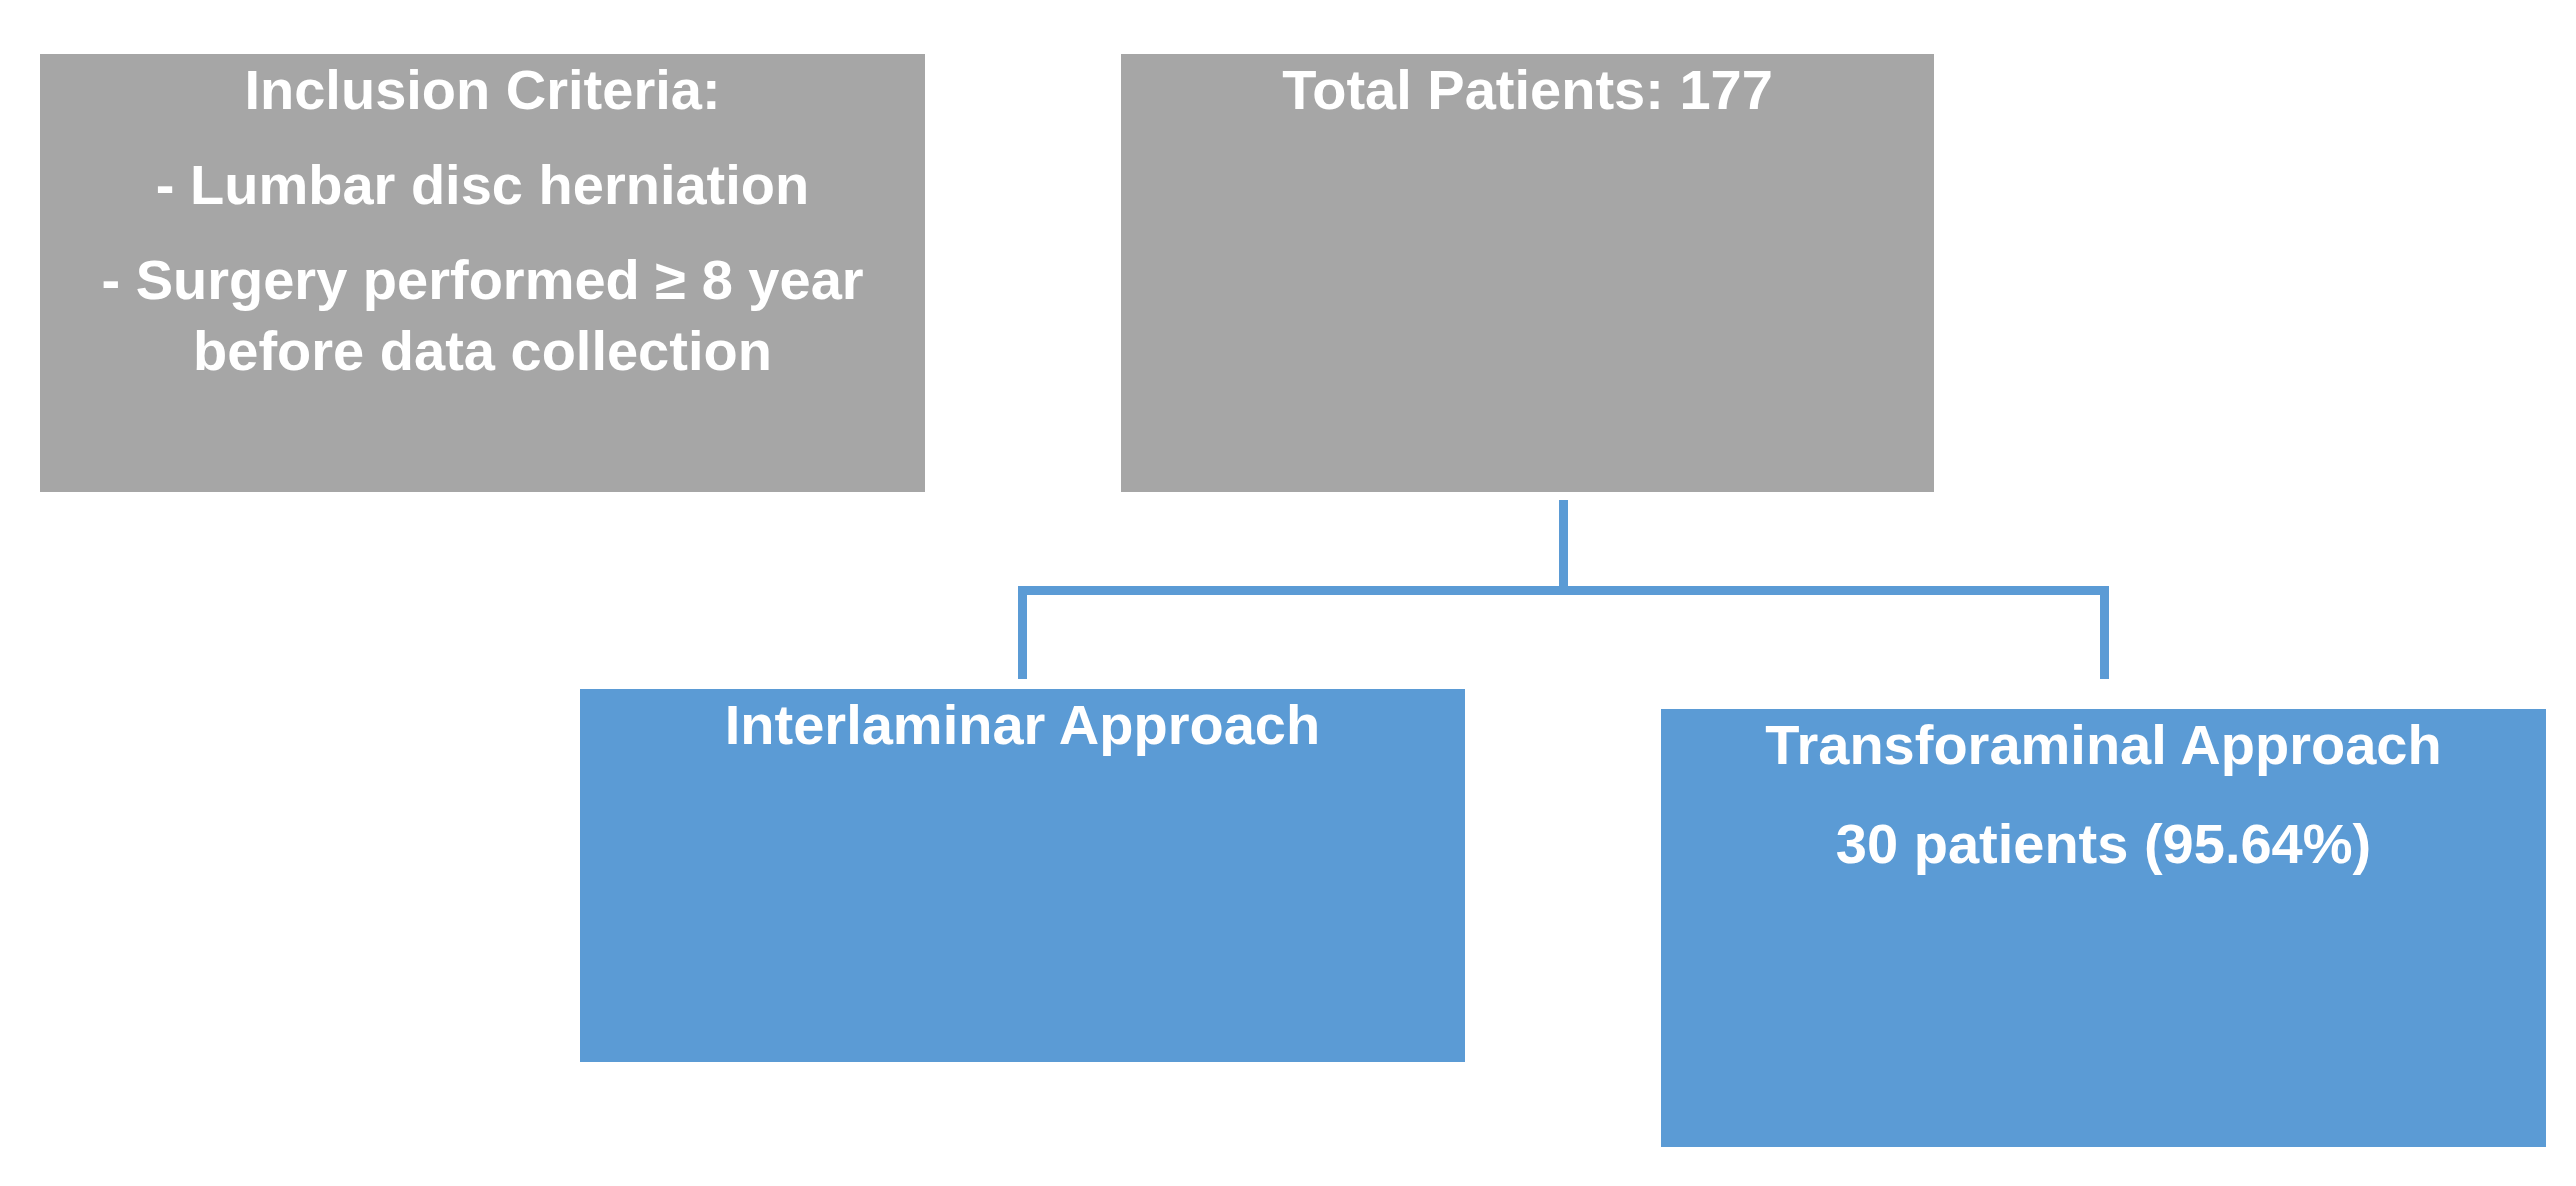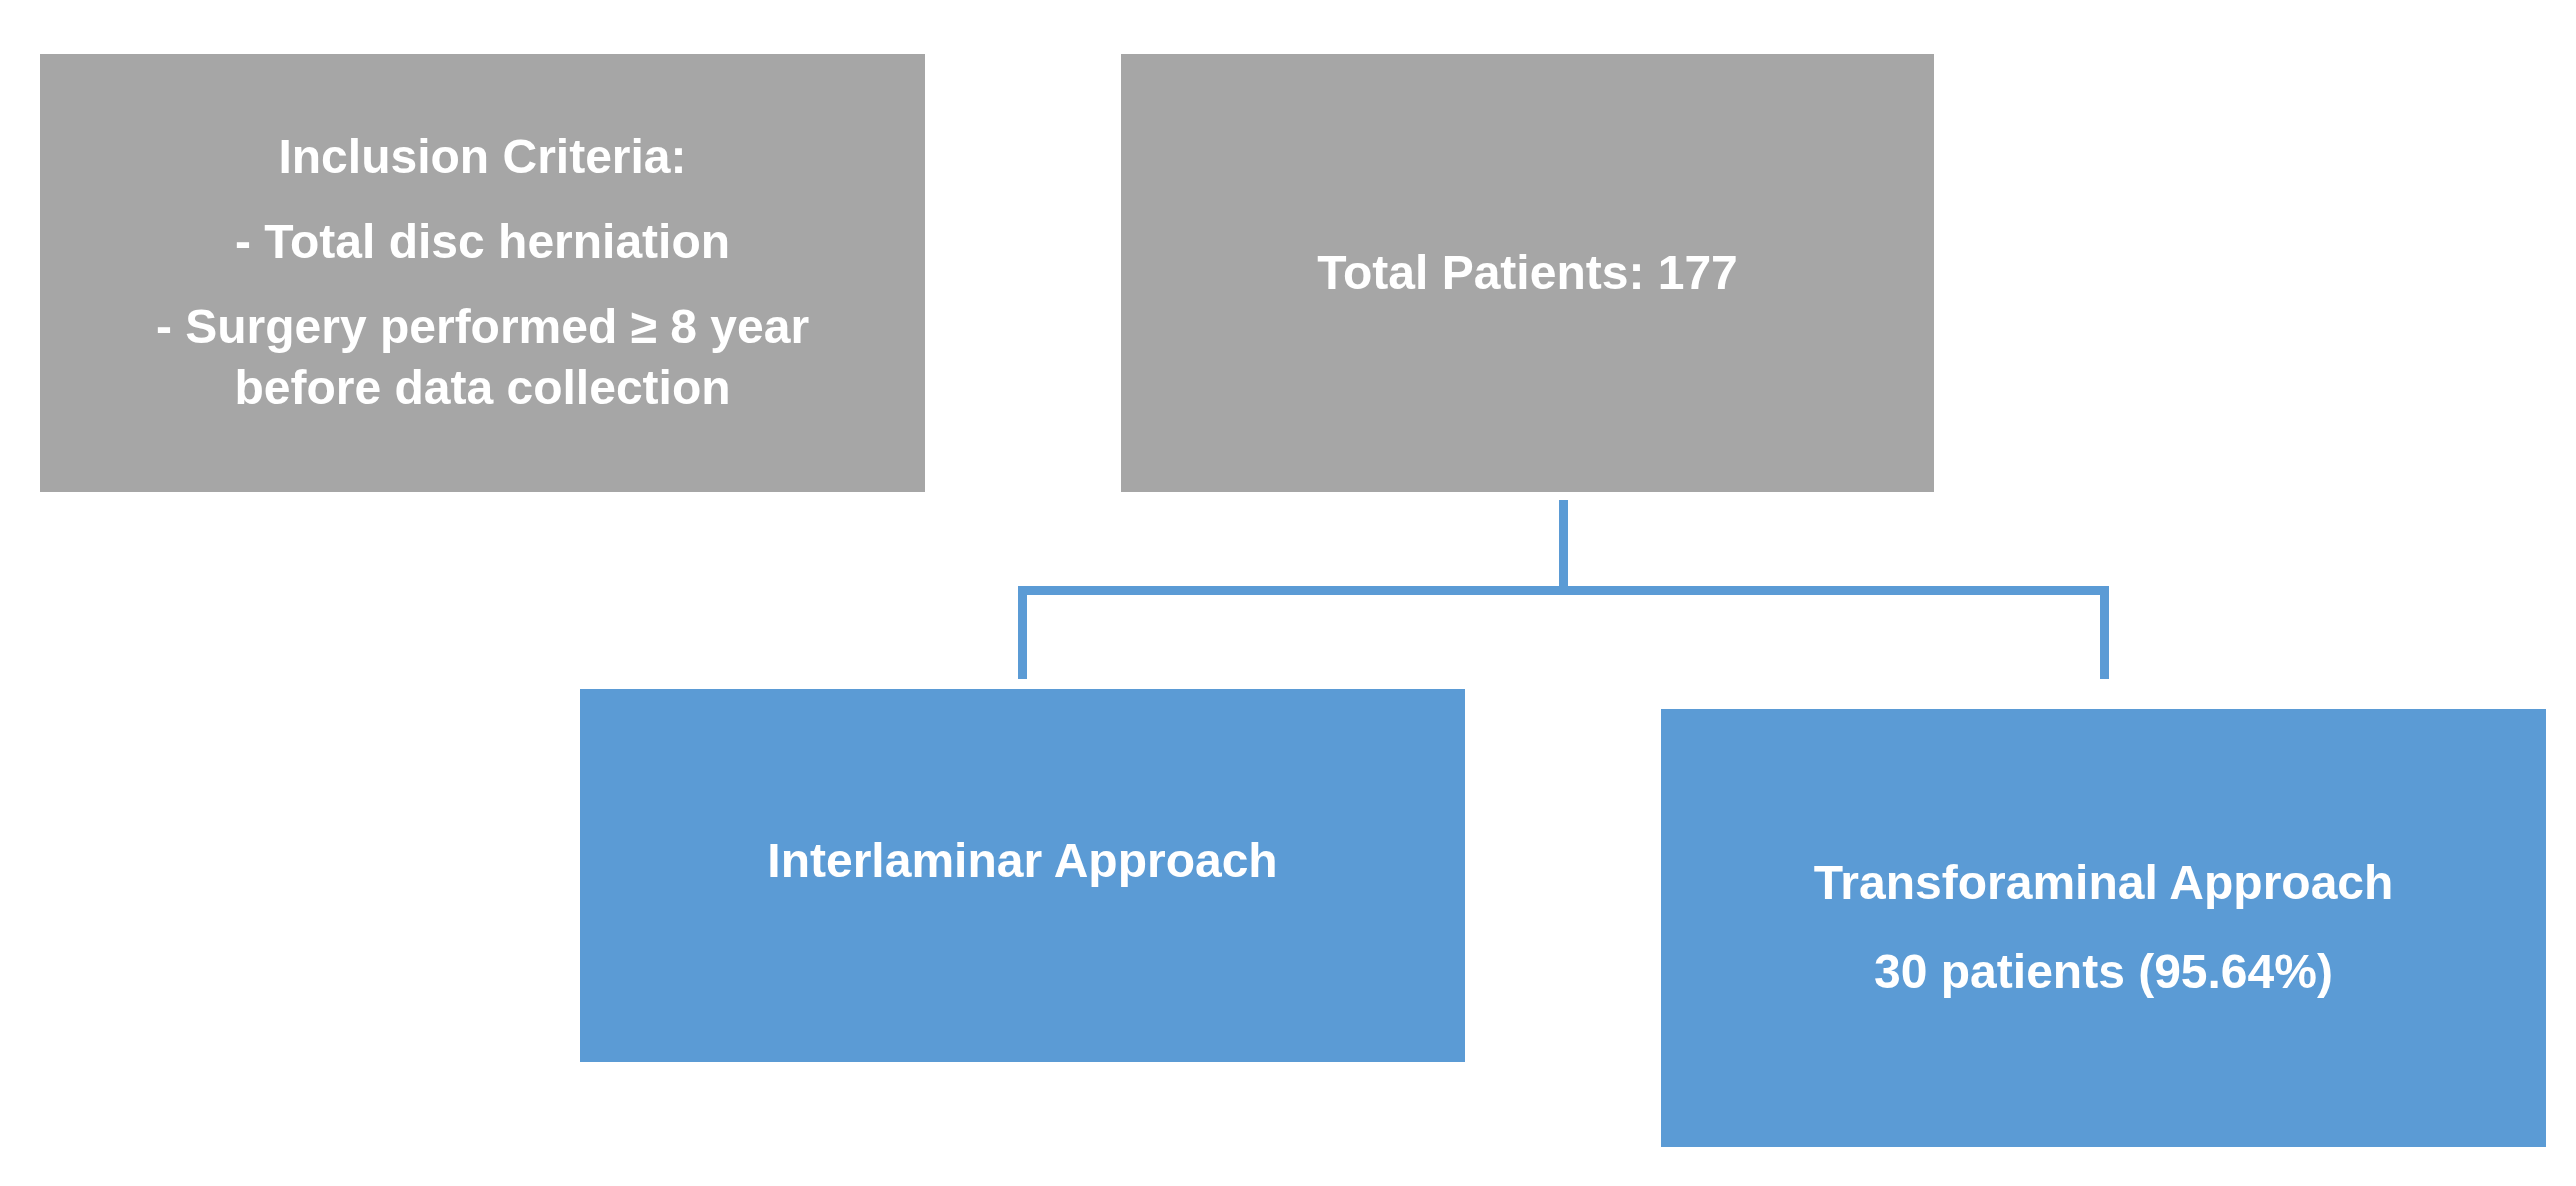--- a/index.html
+++ b/index.html
@@ -13,26 +13,25 @@
     height: 1187px;
     background: #ffffff;
     overflow: hidden;
     font-family: "Liberation Sans", sans-serif;
   }
   .box {
     position: absolute;
     box-sizing: border-box;
     display: flex;
     flex-direction: column;
-    justify-content: center;
     align-items: center;
     text-align: center;
     color: #ffffff;
     font-weight: bold;
-    font-size: 48px;
+    font-size: 56px;
     line-height: 1.27;
     padding: 0 38px;
   }
   .box p {
     margin: 0;
   }
   .gray-box { background: #a6a6a6; }
   .blue-box { background: #5b9bd5; }
 
   #inclusion-box   { left: 40px;   top: 54px;  width: 885px; height: 438px; }
@@ -54,21 +53,21 @@
   #connector-left-drop  { left: 1018px; top: 586px; width: 8.5px;    height: 93px;  }
   #connector-right-drop { left: 2100px; top: 586px; width: 8.5px;    height: 93px;  }
 </style>
 </head>
 <body>
 
 <div class="canvas">
 
   <div class="box gray-box" id="inclusion-box">
     <p>Inclusion Criteria:</p>
-    <p>- Total disc herniation</p>
+    <p>- Lumbar disc herniation</p>
     <p>- Surgery performed ≥ 8 year before data collection</p>
   </div>
 
   <div class="box gray-box" id="total-box">
     <p>Total Patients: 177</p>
   </div>
 
   <div class="connector" id="connector-stem"></div>
   <div class="connector" id="connector-horizontal"></div>
   <div class="connector" id="connector-left-drop"></div>

